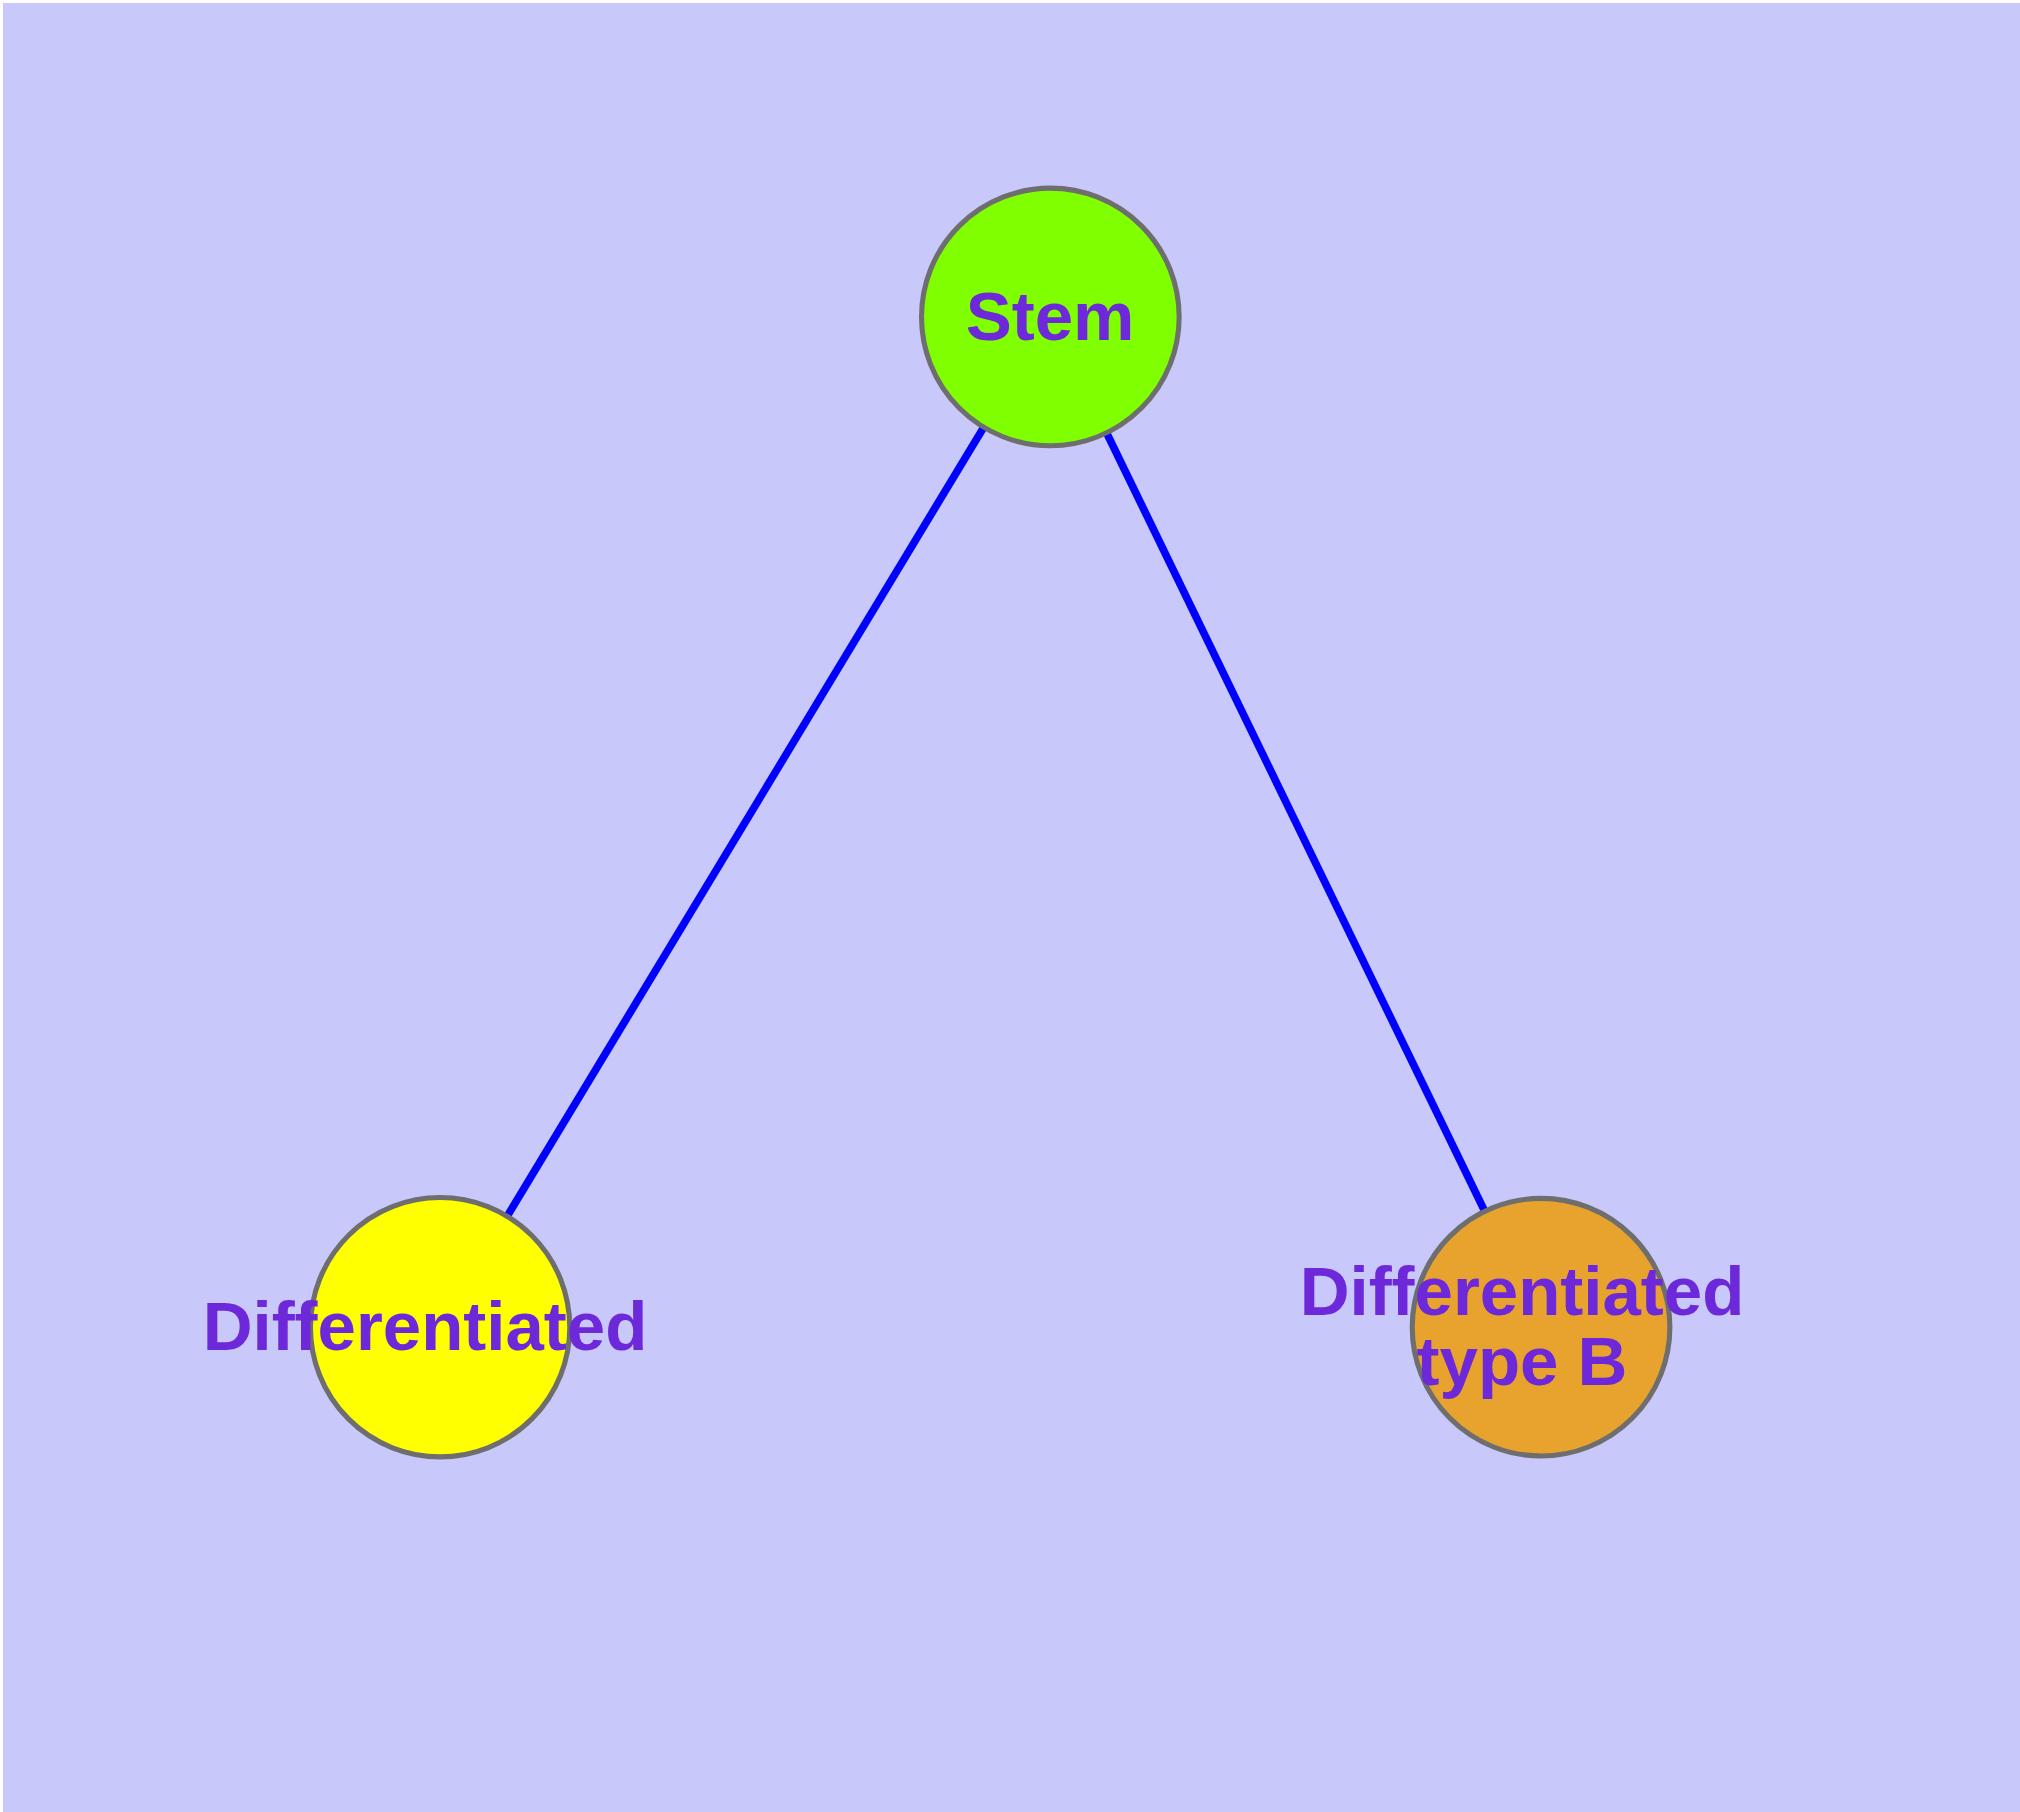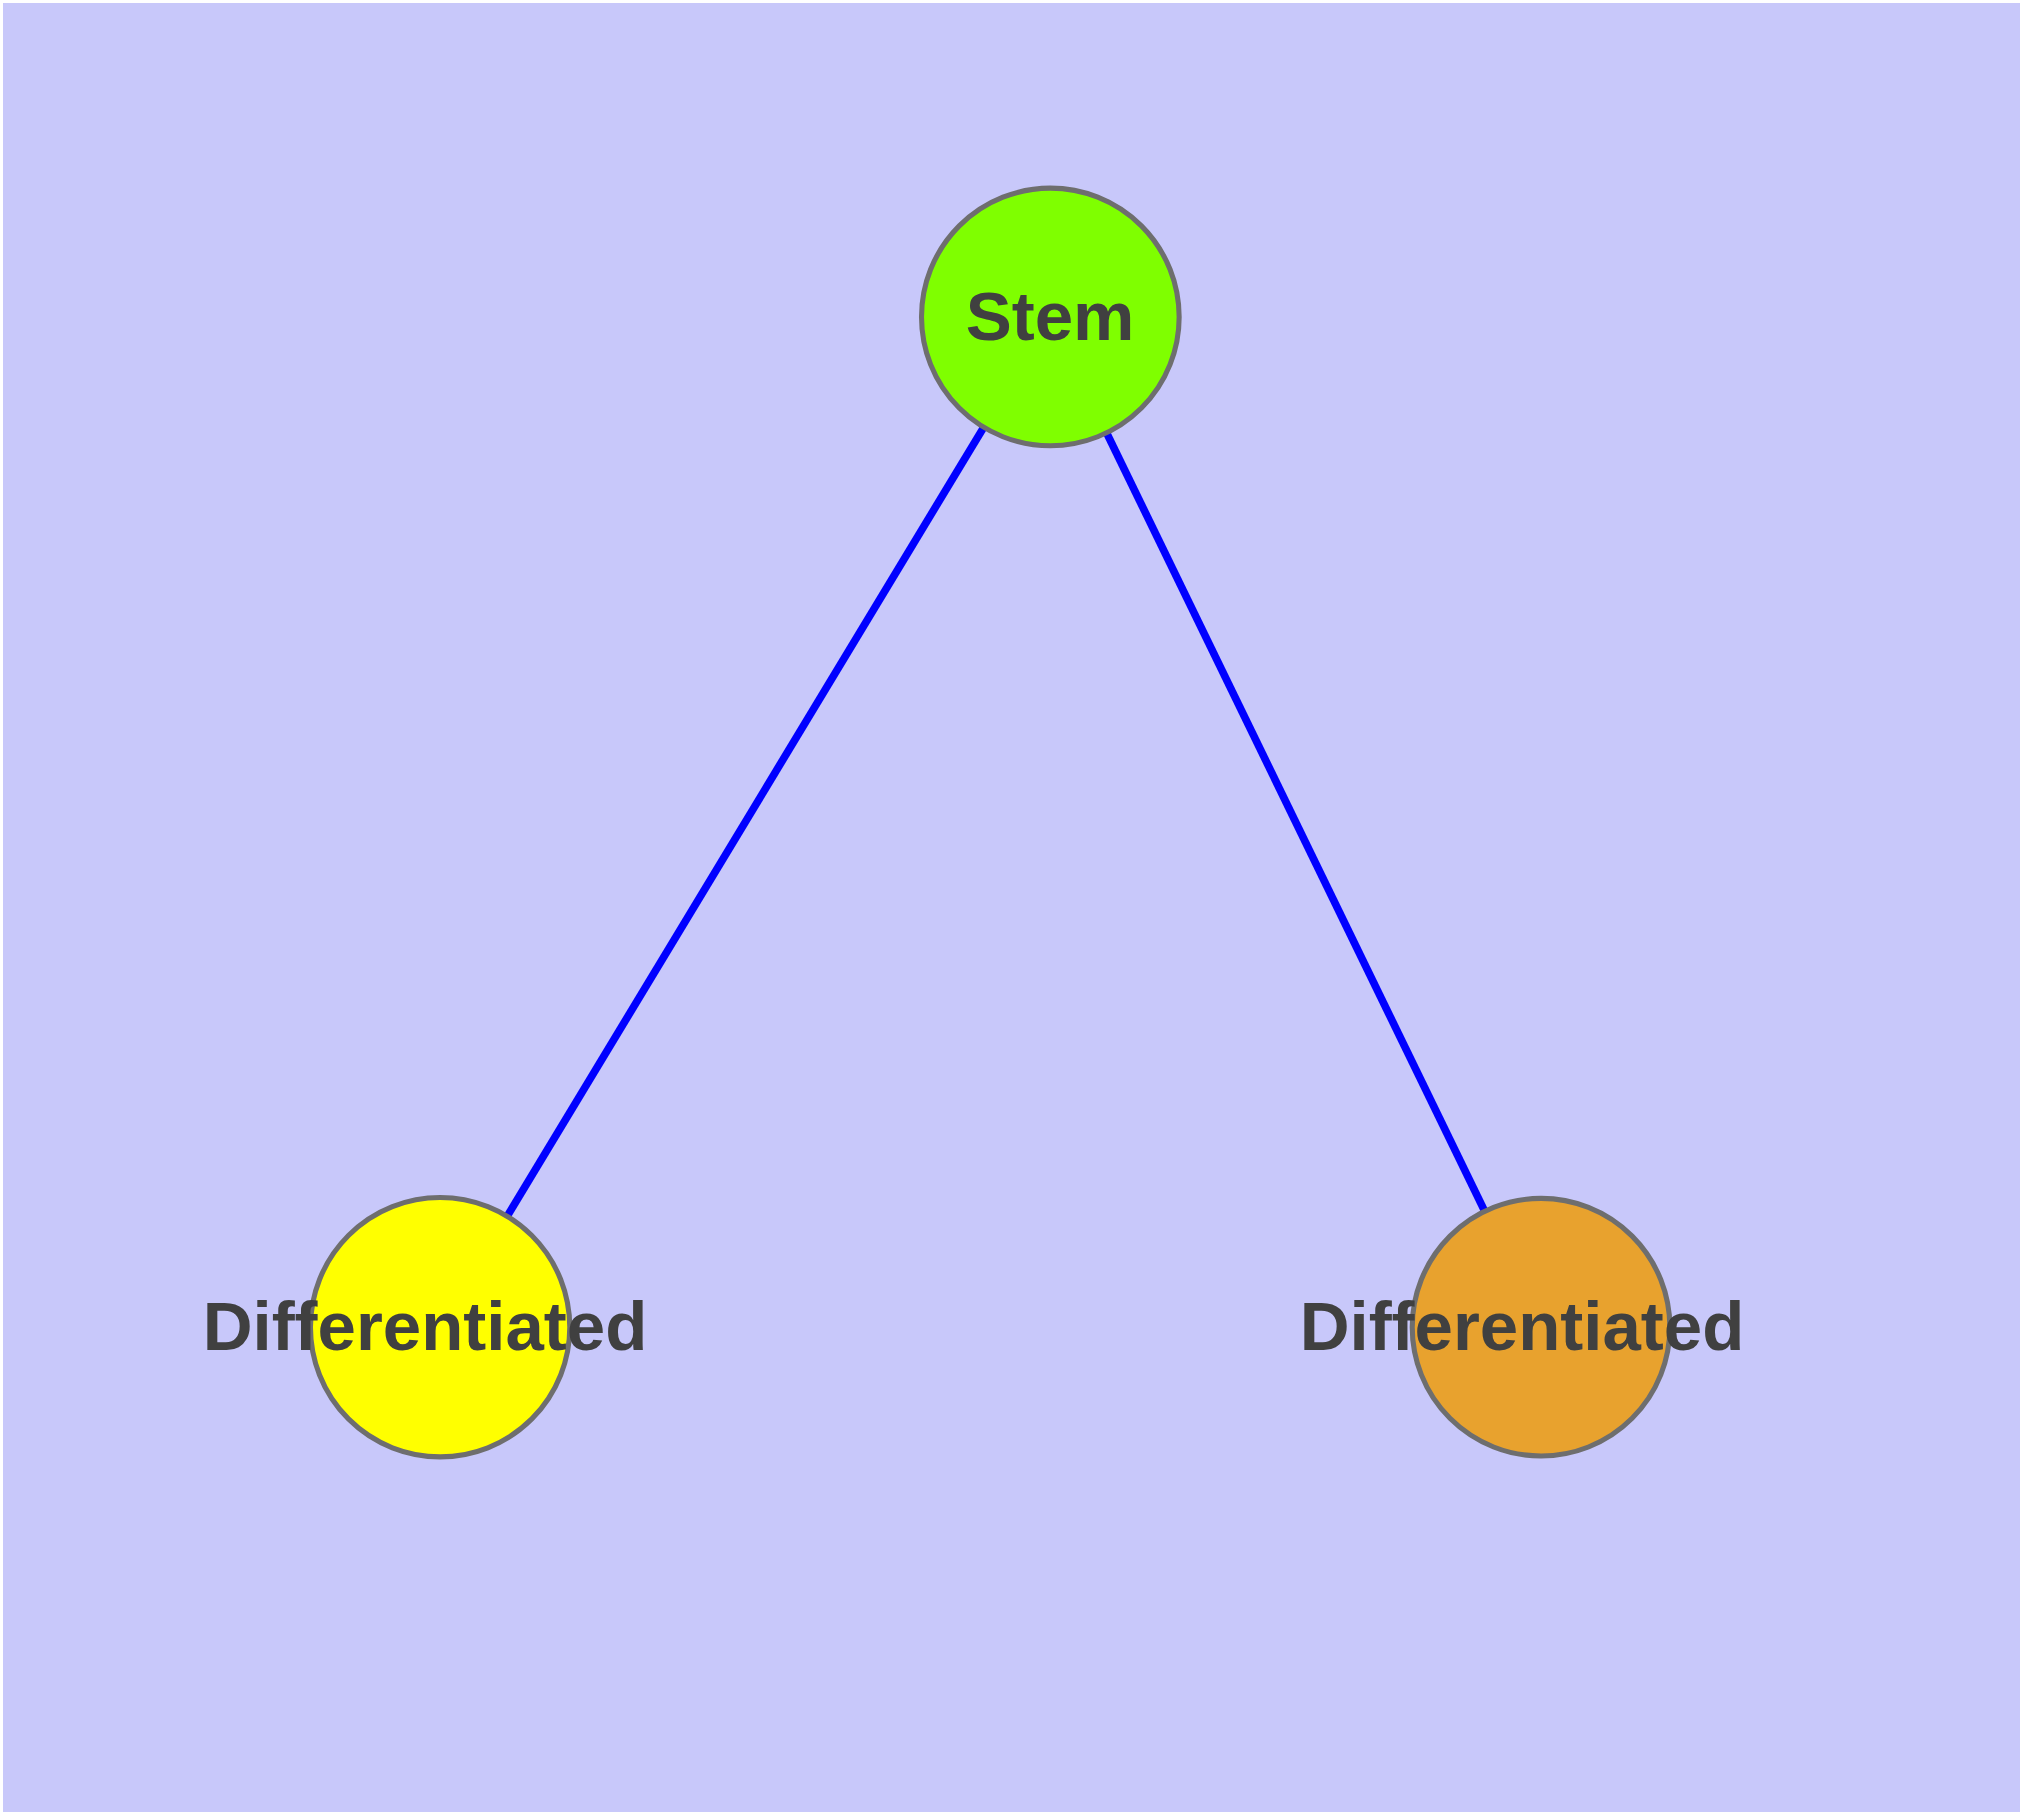--- a/index.html
+++ b/index.html
@@ -35,21 +35,21 @@
     position: absolute;
     left: 0; top: 0;
     width: 2021px;
     height: 1812px;
     z-index: 10;
   }
   .node-label-group {
     position: absolute;
     z-index: 30;
     text-align: center;
-    color: #404040;
+    color: #6d28d9;
     font-weight: bold;
     line-height: 1.02;
     white-space: nowrap;
     pointer-events: none;
     -webkit-font-smoothing: antialiased;
   }
   .node-label-line {
     display: block;
   }
   #label-stem {
@@ -91,19 +91,20 @@
   <div class="node-label-group" id="label-stem">
     <span class="node-label-line">Stem</span>
   </div>
 
   <div class="node-label-group" id="label-type-a">
     <span class="node-label-line">Differentiated</span>
   </div>
 
   <div class="node-label-group" id="label-type-b">
     <span class="node-label-line">Differentiated</span>
+    <span class="node-label-line">type B</span>
   </div>
 
   <div id="edge-highlight-left"></div>
   <div id="edge-highlight-top"></div>
 
 </div>
 
 
 </body></html>

